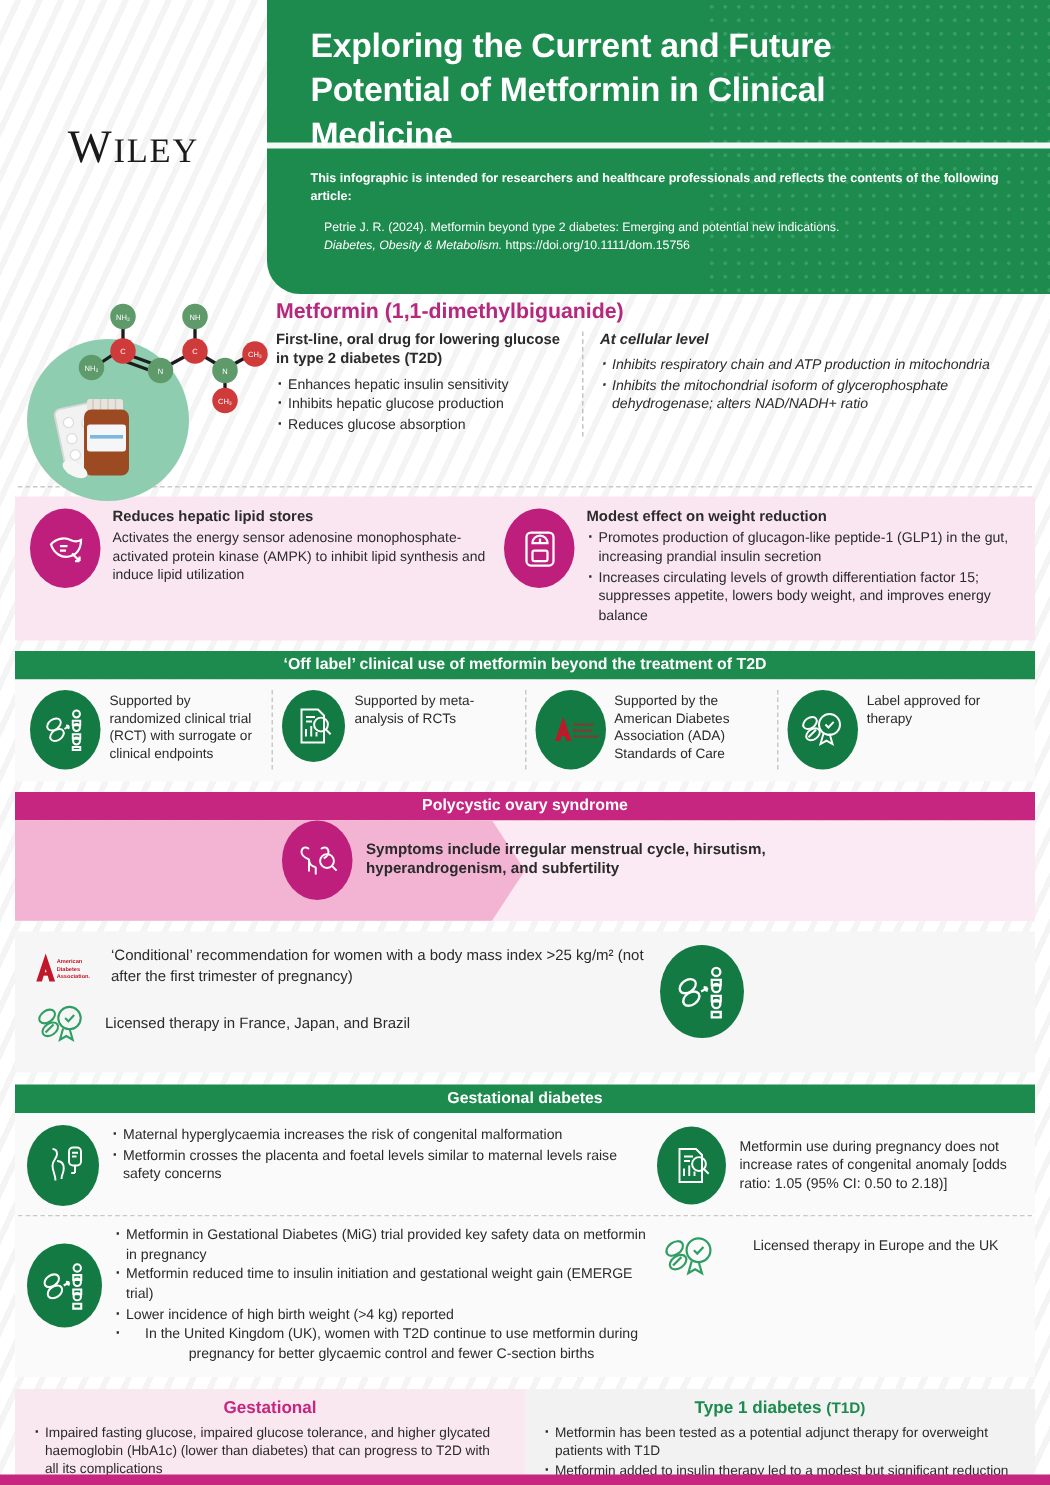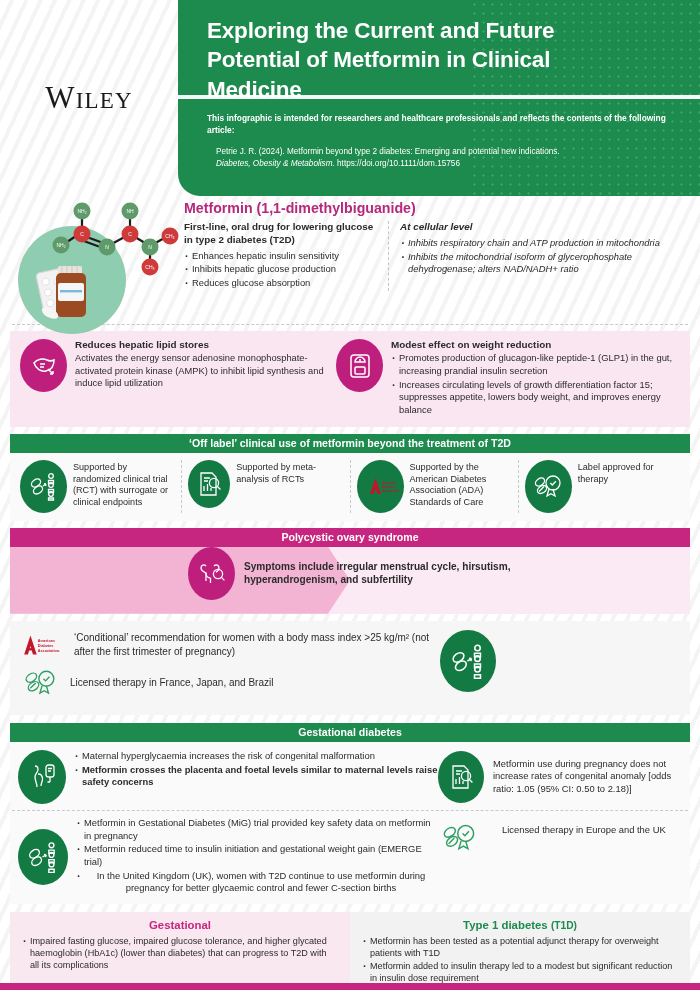--- a/index.html
+++ b/index.html
@@ -447,21 +447,21 @@
         <svg width="30" height="30" viewBox="0 0 30 30" fill="none" stroke="#ffffff" stroke-width="1.3">
           <path d="M8 4c2 0 3 1.6 3 3.4 0 3-3 4-3 7.6 0 4 2 6 2 10"></path>
           <path d="M11 12c3 0 4.5 2 4.5 5 0 3-1.5 4-1.5 7"></path>
           <rect x="19" y="3" width="8" height="12" rx="2.6"></rect>
           <path d="M23 15v5M23 20h-2.5"></path>
           <path d="M21 6.5h4M21 9h3"></path>
         </svg>
       </div>
       <ul class="b">
         <li style="font-size:9.4px;">Maternal hyperglycaemia increases the risk of congenital malformation</li>
-        <li style="font-size:9.4px;font-weight:bold;">Metformin crosses the placenta and foetal levels similar to maternal levels raise safety concerns</li>
+        <li style="font-size:9.4px;">Metformin crosses the placenta and foetal levels similar to maternal levels raise safety concerns</li>
       </ul>
     </div>
     <div class="gt-r">
       <div class="oval green" style="width:46px;height:52px;flex:0 0 46px;">
         <svg width="26" height="28" viewBox="0 0 26 28" fill="none" stroke="#ffffff" stroke-width="1.3">
           <path d="M5 3h11l4 4v18H5z"></path>
             <path d="M8 8h6M8 11h4"></path>
           <path d="M8 21v-5M11.5 21v-7M15 21v-3"></path>
           <circle cx="18" cy="13" r="4.6"></circle>
             <path d="M21.4 16.5l3 3"></path>
@@ -484,20 +484,21 @@
           <circle cx="23" cy="14" r="2.3"></circle>
             <path d="M20.5 18.5h5v3h-5z"></path>
           <circle cx="23" cy="23" r="2.3"></circle>
             <path d="M20.5 27.5h5v3h-5z"></path>
           <path d="M14.5 16l3.5-2m0 0l-.6 2.1m.6-2.1l-2.1-.4"></path>
         </svg>
       </div>
       <ul class="b">
         <li style="font-size:9.4px;">Metformin in Gestational Diabetes (MiG) trial provided key safety data on metformin in pregnancy</li>
         <li style="font-size:9.4px;">Metformin reduced time to insulin initiation and gestational weight gain (EMERGE trial)</li>
+        <li style="font-size:9.4px;">Lower incidence of high birth weight (&gt;4 kg) reported</li>
         <li style="font-size:9.4px;text-align:center;">In the United Kingdom (UK), women with T2D continue to use metformin during pregnancy for better glycaemic control and fewer C-section births</li>
       </ul>
     </div>
     <div class="gt-r" style="align-items:flex-start;padding-top:4px;gap:20px;">
       <div>
         <svg width="44" height="34" viewBox="0 0 34 30" fill="none" stroke="#2f9e63" stroke-width="1.3">
           <ellipse cx="8" cy="10" rx="5.4" ry="3.6" transform="rotate(-35 8 10)"></ellipse>
           <ellipse cx="10" cy="18" rx="5.4" ry="3.6" transform="rotate(-35 10 18)"></ellipse>
           <path d="M7 20l5-5"></path>
           <circle cx="22" cy="11" r="7"></circle>

